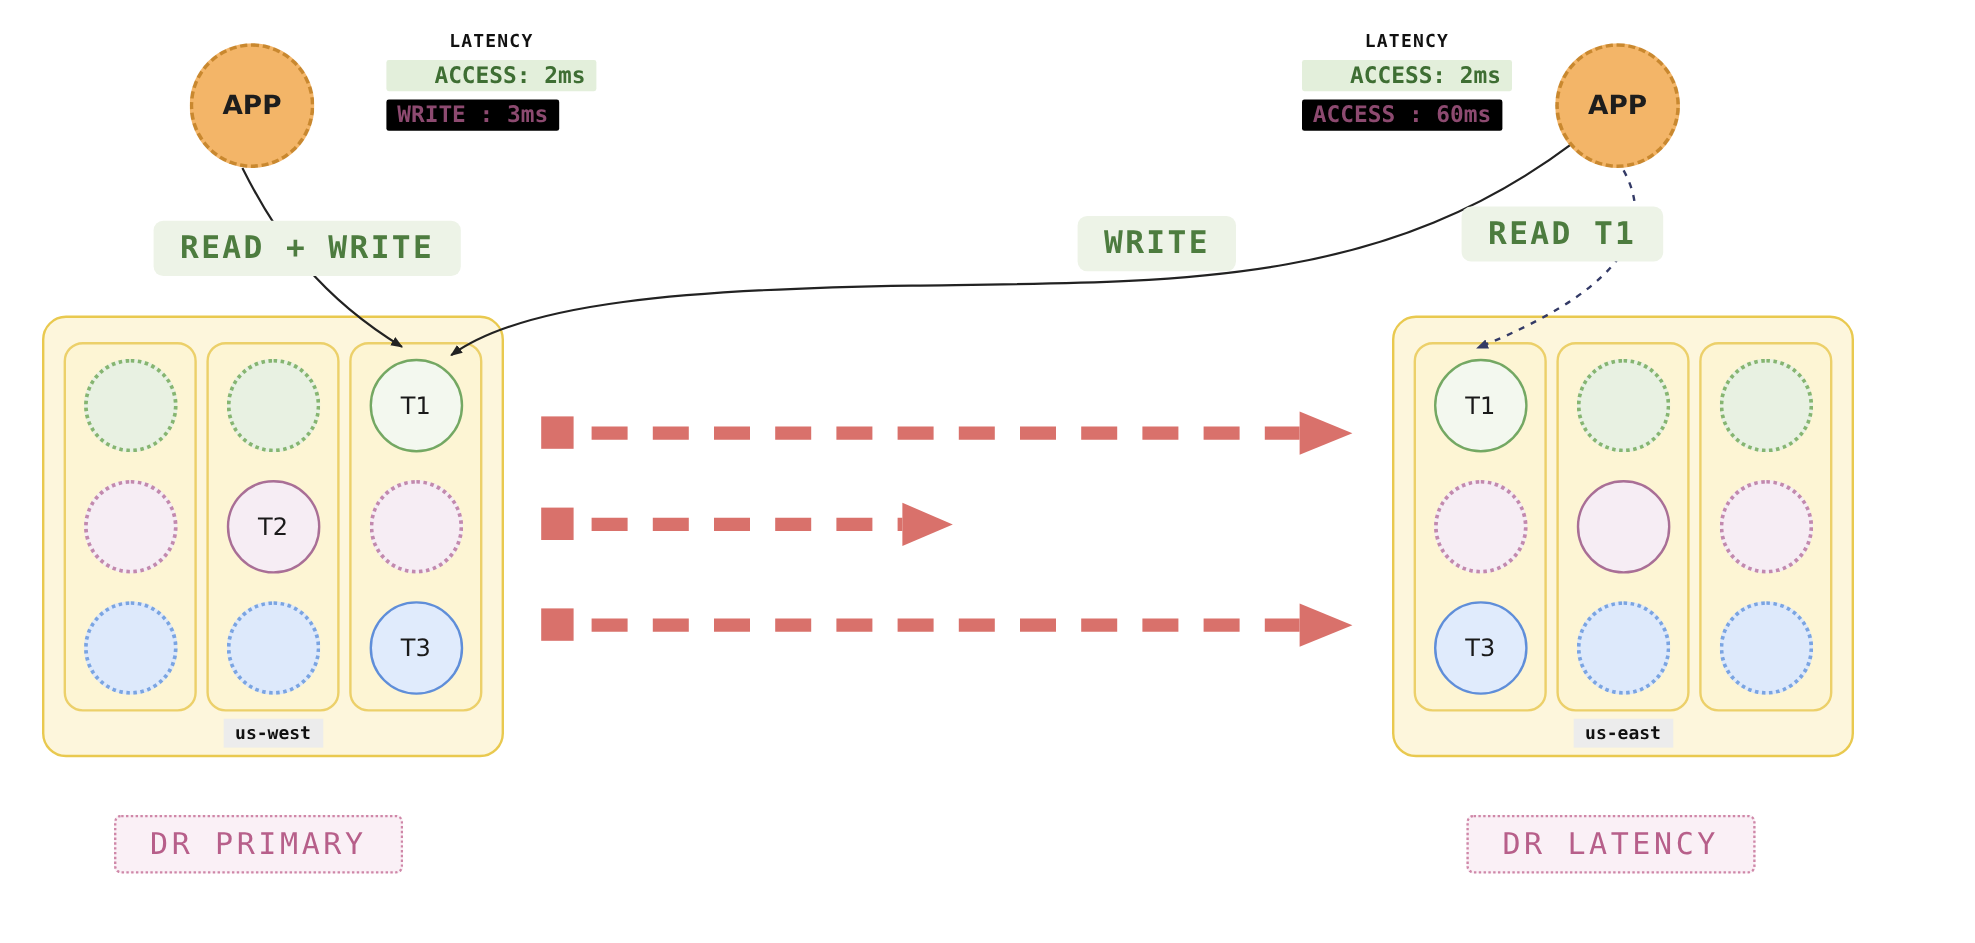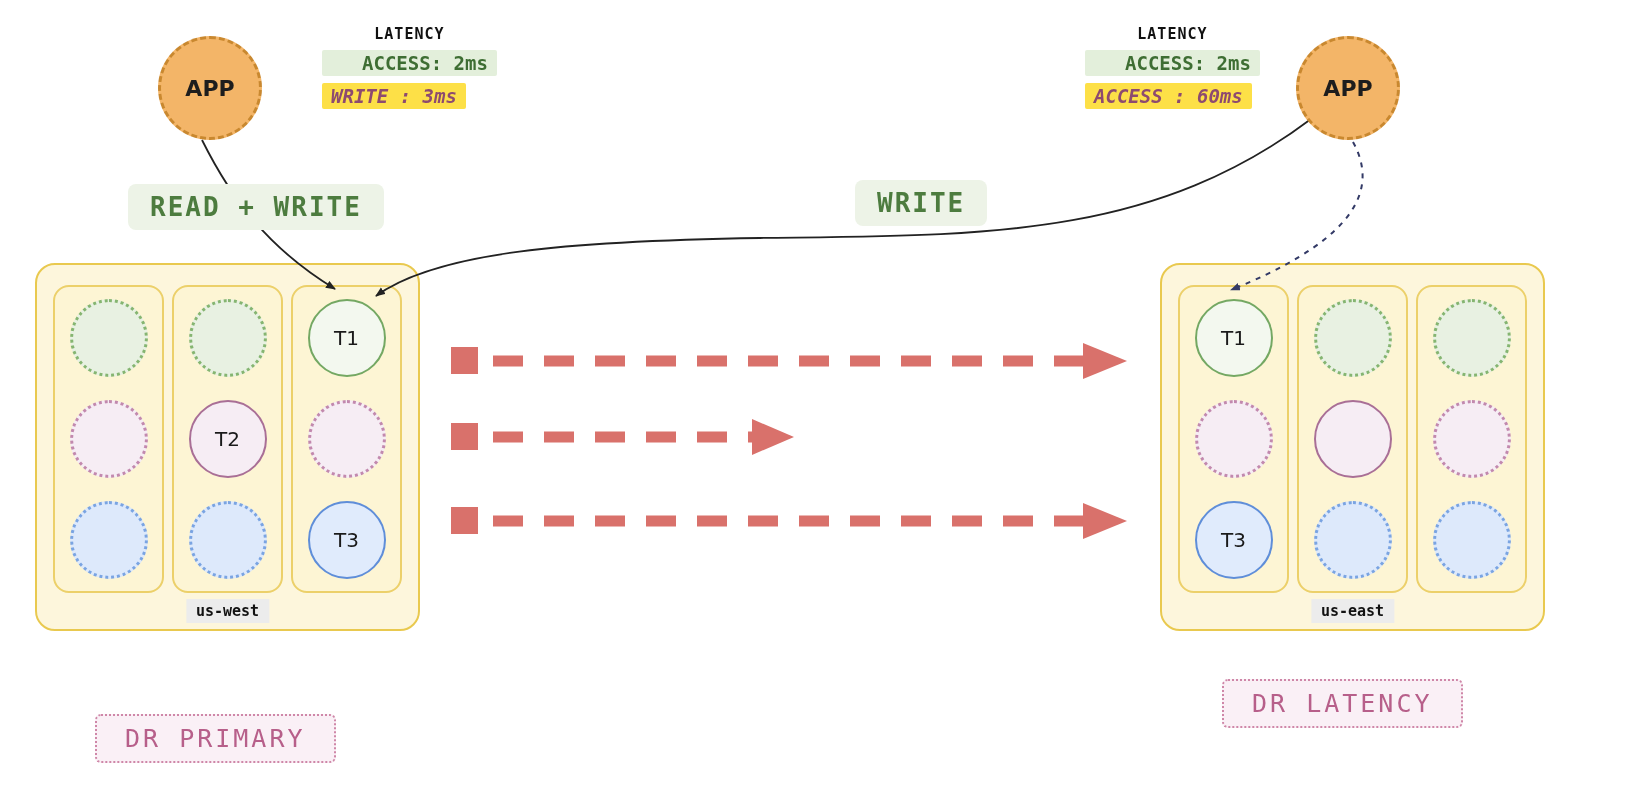--- a/index.html
+++ b/index.html
@@ -25,31 +25,31 @@
   .latency.east{left:1085px;top:25px;}
   .latency .title{
     font-family:"DejaVu Sans Mono",monospace;font-weight:bold;font-size:15px;
     color:#111;text-align:center;margin-bottom:7px;letter-spacing:1px;
   }
   .latency .row{
     font-family:"DejaVu Sans Mono",monospace;font-weight:bold;font-size:19px;
     padding:2px 9px;margin-bottom:7px;width:fit-content;border-radius:2px;
   }
   .row.access{background:#e3efdb;color:#3e6e33;padding-left:40px;}
-  .row.writel{background:#fde047;color:#8d4a70;font-style:italic;}
+  .row.writel{background:#000000;color:#8d4a70;}
 
   
   .action-label{
     position:absolute;z-index:10;
     font-family:"DejaVu Sans Mono",monospace;font-weight:bold;font-size:26px;
     letter-spacing:2px;color:#4d7c3f;background:#edf3e7;border-radius:8px;
     padding:8px 22px;
   }
   .action-label.west{left:128px;top:184px;}
-  .action-label.center{left:855px;top:180px;}
+  .action-label.center{left:898px;top:180px;}
   .action-label.east{left:1218px;top:172px;}
 
   
   .cluster{
     position:absolute;width:385px;height:368px;box-sizing:border-box;
     background:#fdf6dc;border:2px solid #e9c94f;border-radius:20px;
     display:flex;gap:8px;padding:20px 16px 40px 16px;justify-content:center;z-index:1;
   }
   .cluster.west{left:35px;top:263px;}
   .cluster.east{left:1160px;top:263px;}
@@ -78,21 +78,21 @@
     background:#ececec;color:#111;padding:3px 10px;white-space:nowrap;
   }
 
   
   .role{
     position:absolute;z-index:10;
     font-family:"DejaVu Sans Mono",monospace;font-size:25px;letter-spacing:3px;
     color:#b75f8a;background:#faf0f6;border:2px dotted #cf87a8;border-radius:6px;
     padding:8px 28px;white-space:nowrap;
   }
-  .role.west{left:95px;top:714px;}
+  .role.west{left:95px;top:679px;}
   .role.east{left:1222px;top:679px;}
 </style>
 </head>
 <body>
 
 <div class="canvas">
 
   <svg class="overlay" viewBox="0 0 1646 786" xmlns="http://www.w3.org/2000/svg">
     <defs>
       <marker id="ah-dark" markerWidth="12" markerHeight="10" refX="9" refY="4" orient="auto" markerUnits="userSpaceOnUse">
@@ -139,20 +139,21 @@
     <div class="row writel">WRITE : 3ms</div>
   </div>
   <div class="latency east">
     <div class="title">LATENCY</div>
     <div class="row access">ACCESS: 2ms</div>
     <div class="row writel">ACCESS : 60ms</div>
   </div>
 
   <div class="action-label west">READ + WRITE</div>
   <div class="action-label center">WRITE</div>
+  <div class="action-label east">READ T1</div>
 
   <div class="cluster west">
     <div class="col">
       <div class="node green dotted">
           <span></span>
         </div>
       <div class="node pink dotted">
           <span></span>
         </div>
       <div class="node blue dotted">

